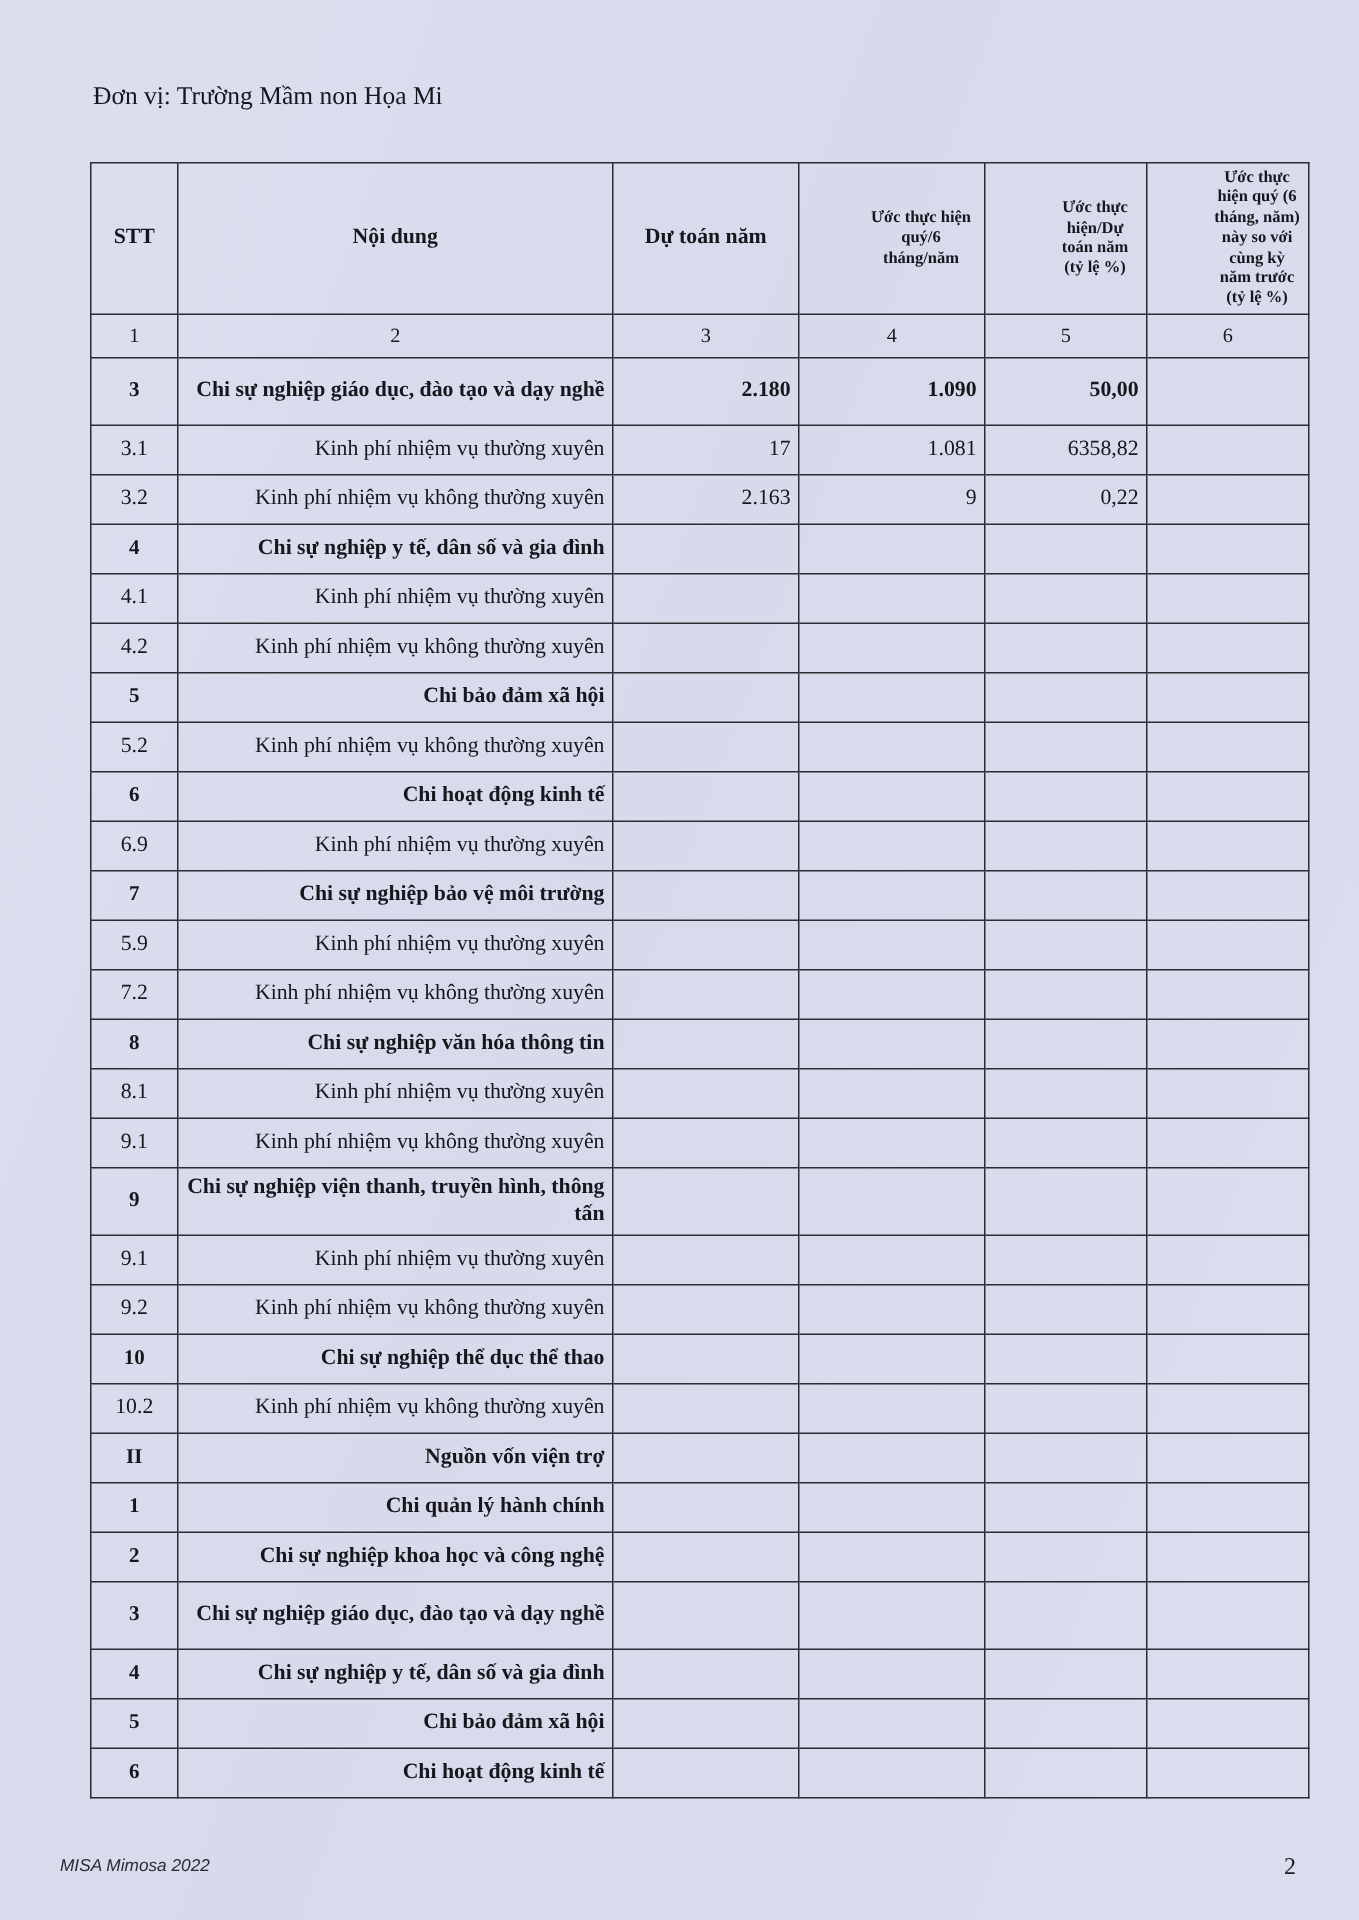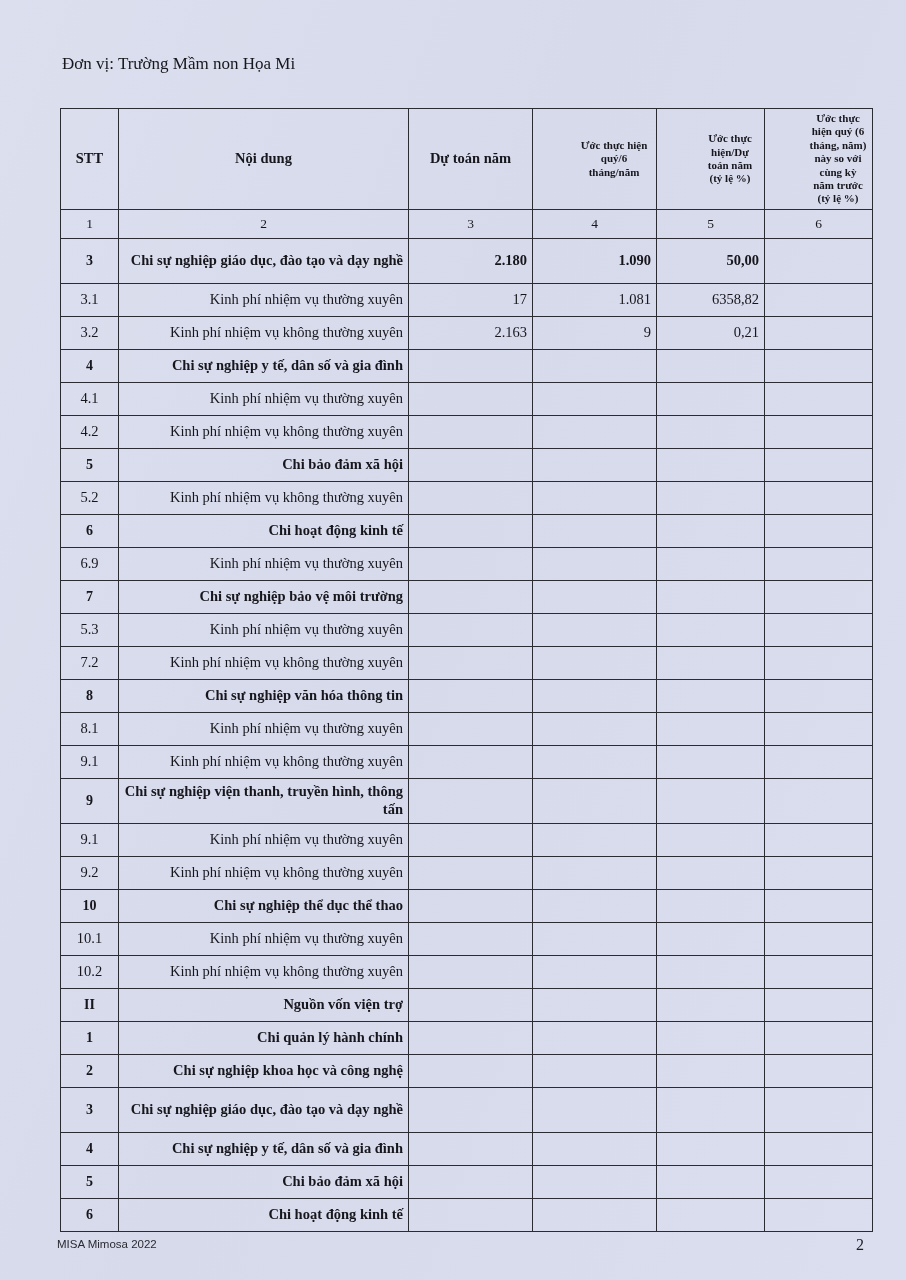--- a/index.html
+++ b/index.html
@@ -90,24 +90,25 @@
     font-weight: bold;
     font-size: 14.5px;
   }
   td.num.light {
     font-weight: normal;
   }
   tr.r-normal td { height: 26px; }
   tr.r-tall td { height: 38px; }
   .footer-left {
     position: absolute;
-    left: 57px;
+    left: 40px;
     bottom: 30px;
     font-family: "Liberation Sans", sans-serif;
     font-size: 11.5px;
+    font-style: italic;
     color: #2a2a33;
   }
   .footer-right {
     position: absolute;
     right: 42px;
     bottom: 26px;
     font-size: 16px;
     color: #1d1d24;
   }
   .watermark {
@@ -171,21 +172,21 @@
           <td class="num light">17</td>
           <td class="num light">1.081</td>
           <td class="num light">6358,82</td>
           <td class="num light"></td>
         </tr>
         <tr class="r-normal">
           <td class="stt">3.2</td>
           <td class="noi">Kinh phí nhiệm vụ không thường xuyên</td>
           <td class="num light">2.163</td>
           <td class="num light">9</td>
-          <td class="num light">0,21</td>
+          <td class="num light">0,22</td>
           <td class="num light"></td>
         </tr>
         <tr class="r-normal">
           <td class="stt bold">4</td>
           <td class="noi bold">Chi sự nghiệp y tế, dân số và gia đình</td>
           <td class="num"></td>
           <td class="num"></td>
           <td class="num"></td>
           <td class="num light"></td>
         </tr>
@@ -239,21 +240,21 @@
         </tr>
         <tr class="r-normal">
           <td class="stt bold">7</td>
           <td class="noi bold">Chi sự nghiệp bảo vệ môi trường</td>
           <td class="num"></td>
           <td class="num"></td>
           <td class="num"></td>
           <td class="num light"></td>
         </tr>
         <tr class="r-normal">
-          <td class="stt">5.3</td>
+          <td class="stt">5.9</td>
           <td class="noi">Kinh phí nhiệm vụ thường xuyên</td>
           <td class="num light"></td>
           <td class="num light"></td>
           <td class="num light"></td>
           <td class="num light"></td>
         </tr>
         <tr class="r-normal">
           <td class="stt">7.2</td>
           <td class="noi">Kinh phí nhiệm vụ không thường xuyên</td>
           <td class="num light"></td>
@@ -311,28 +312,20 @@
         </tr>
         <tr class="r-normal">
           <td class="stt bold">10</td>
           <td class="noi bold">Chi sự nghiệp thể dục thể thao</td>
           <td class="num"></td>
           <td class="num"></td>
           <td class="num"></td>
           <td class="num light"></td>
         </tr>
         <tr class="r-normal">
-          <td class="stt">10.1</td>
-          <td class="noi">Kinh phí nhiệm vụ thường xuyên</td>
-          <td class="num light"></td>
-          <td class="num light"></td>
-          <td class="num light"></td>
-          <td class="num light"></td>
-        </tr>
-        <tr class="r-normal">
           <td class="stt">10.2</td>
           <td class="noi">Kinh phí nhiệm vụ không thường xuyên</td>
           <td class="num light"></td>
           <td class="num light"></td>
           <td class="num light"></td>
           <td class="num light"></td>
         </tr>
         <tr class="r-normal">
           <td class="stt bold">II</td>
           <td class="noi bold">Nguồn vốn viện trợ</td>

